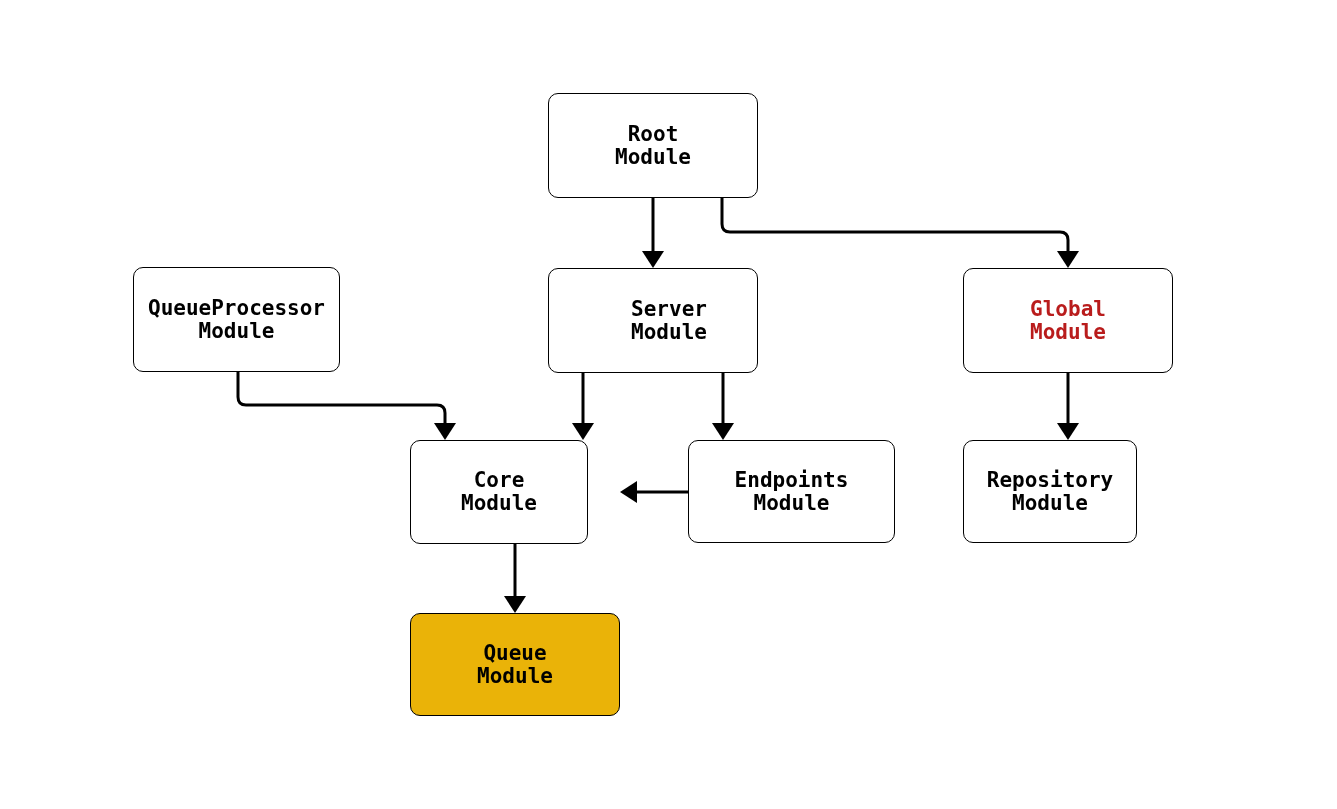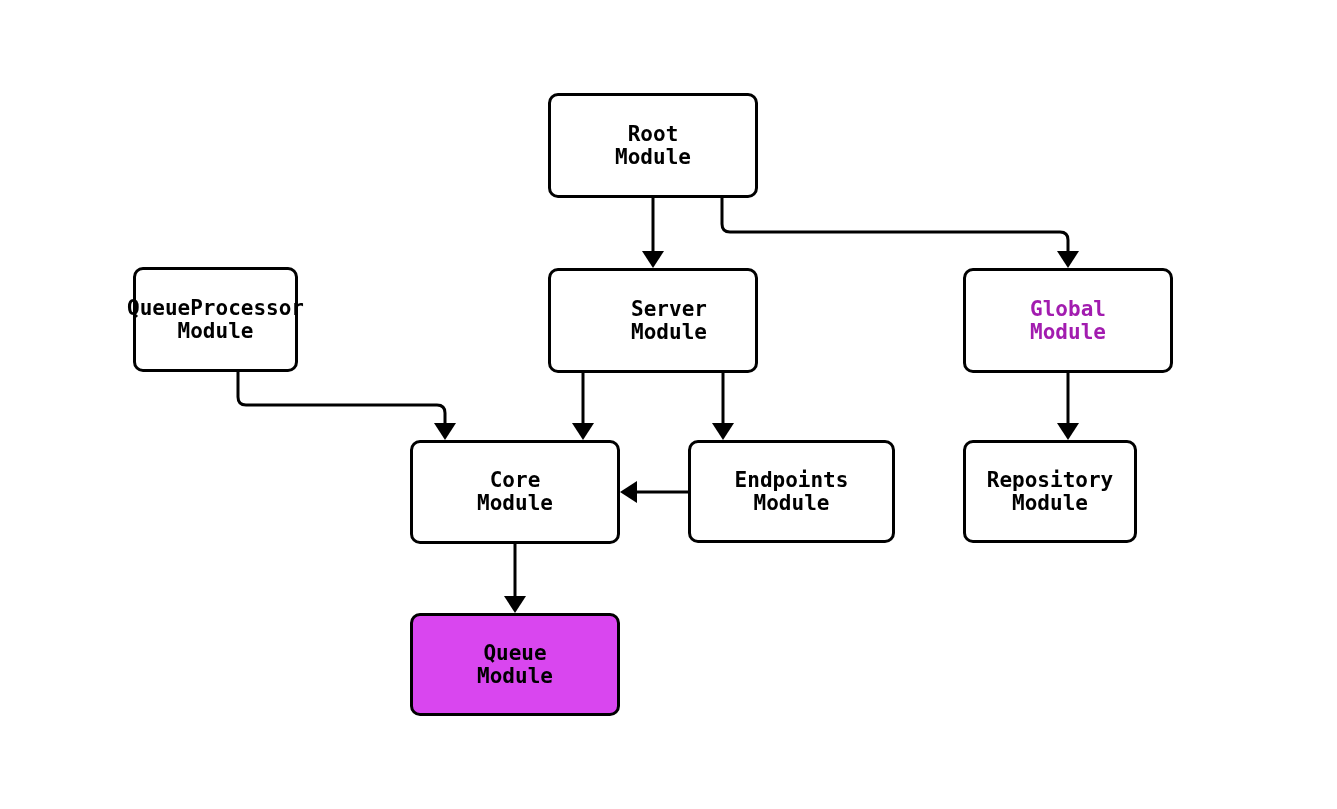--- a/index.html
+++ b/index.html
@@ -25,21 +25,21 @@
   .nodes-layer {
     position: absolute;
     left: 0;
     top: 0;
     width: 100%;
     height: 100%;
   }
   .node {
     position: absolute;
     box-sizing: border-box;
-    border: 3px solid #404040;
+    border: 1px solid #404040;
     border-radius: 10px;
     background: #ffffff;
     display: flex;
     align-items: center;
     justify-content: center;
     text-align: center;
     font-weight: bold;
     font-size: 21px;
     line-height: 23px;
     color: #000000;
@@ -89,42 +89,42 @@
       <g>
         <path class="edge-line" d="M 515 544 L 515 599" stroke="#000000"></path>
         <polygon points="515,613 504,596 526,596" fill="#000000"></polygon>
       </g>
     </svg>
   <div class="nodes-layer">
       <div class="node" style="left: 548px; top: 93px; width: 210px; height: 105px; border-color: rgb(0, 0, 0); background: rgb(255, 255, 255); color: rgb(0, 0, 0);">
         <span class="node-label">Root
 Module</span>
       </div>
-      <div class="node" style="left: 133px; top: 267px; width: 165px; height: 105px; border-color: rgb(0, 0, 0); background: rgb(255, 255, 255); color: rgb(0, 0, 0);">
+      <div class="node" style="left: 133px; top: 267px; width: 207px; height: 105px; border-color: rgb(0, 0, 0); background: rgb(255, 255, 255); color: rgb(0, 0, 0);">
         <span class="node-label">QueueProcessor
 Module</span>
       </div>
       <div class="node" style="left: 548px; top: 268px; width: 210px; height: 105px; border-color: rgb(0, 0, 0); background: rgb(255, 255, 255); color: rgb(0, 0, 0); padding-left: 32px;">
         <span class="node-label">Server
 Module</span>
       </div>
-      <div class="node" style="left: 963px; top: 268px; width: 210px; height: 105px; border-color: rgb(0, 0, 0); background: rgb(255, 255, 255); color: #a21caf;">
+      <div class="node" style="left: 963px; top: 268px; width: 210px; height: 105px; border-color: rgb(0, 0, 0); background: rgb(255, 255, 255); color: #b91c1c;">
         <span class="node-label">Global
 Module</span>
       </div>
-      <div class="node" style="left: 410px; top: 440px; width: 210px; height: 104px; border-color: rgb(0, 0, 0); background: rgb(255, 255, 255); color: rgb(0, 0, 0);">
+      <div class="node" style="left: 410px; top: 440px; width: 178px; height: 104px; border-color: rgb(0, 0, 0); background: rgb(255, 255, 255); color: rgb(0, 0, 0);">
         <span class="node-label">Core
 Module</span>
       </div>
       <div class="node" style="left: 688px; top: 440px; width: 207px; height: 103px; border-color: rgb(0, 0, 0); background: rgb(255, 255, 255); color: rgb(0, 0, 0); align-items: center;">
         <span class="node-label">Endpoints
 Module</span>
       </div>
       <div class="node" style="left: 963px; top: 440px; width: 174px; height: 103px; border-color: rgb(0, 0, 0); background: rgb(255, 255, 255); color: rgb(0, 0, 0);">
         <span class="node-label">Repository
 Module</span>
       </div>
-      <div class="node" style="left: 410px; top: 613px; width: 210px; height: 103px; border-color: rgb(0, 0, 0); background: #d946ef; color: rgb(0, 0, 0);">
+      <div class="node" style="left: 410px; top: 613px; width: 210px; height: 103px; border-color: rgb(0, 0, 0); background: #eab308; color: rgb(0, 0, 0);">
         <span class="node-label">Queue
 Module</span>
       </div>
     </div>
 </div>
 
 </body></html>

